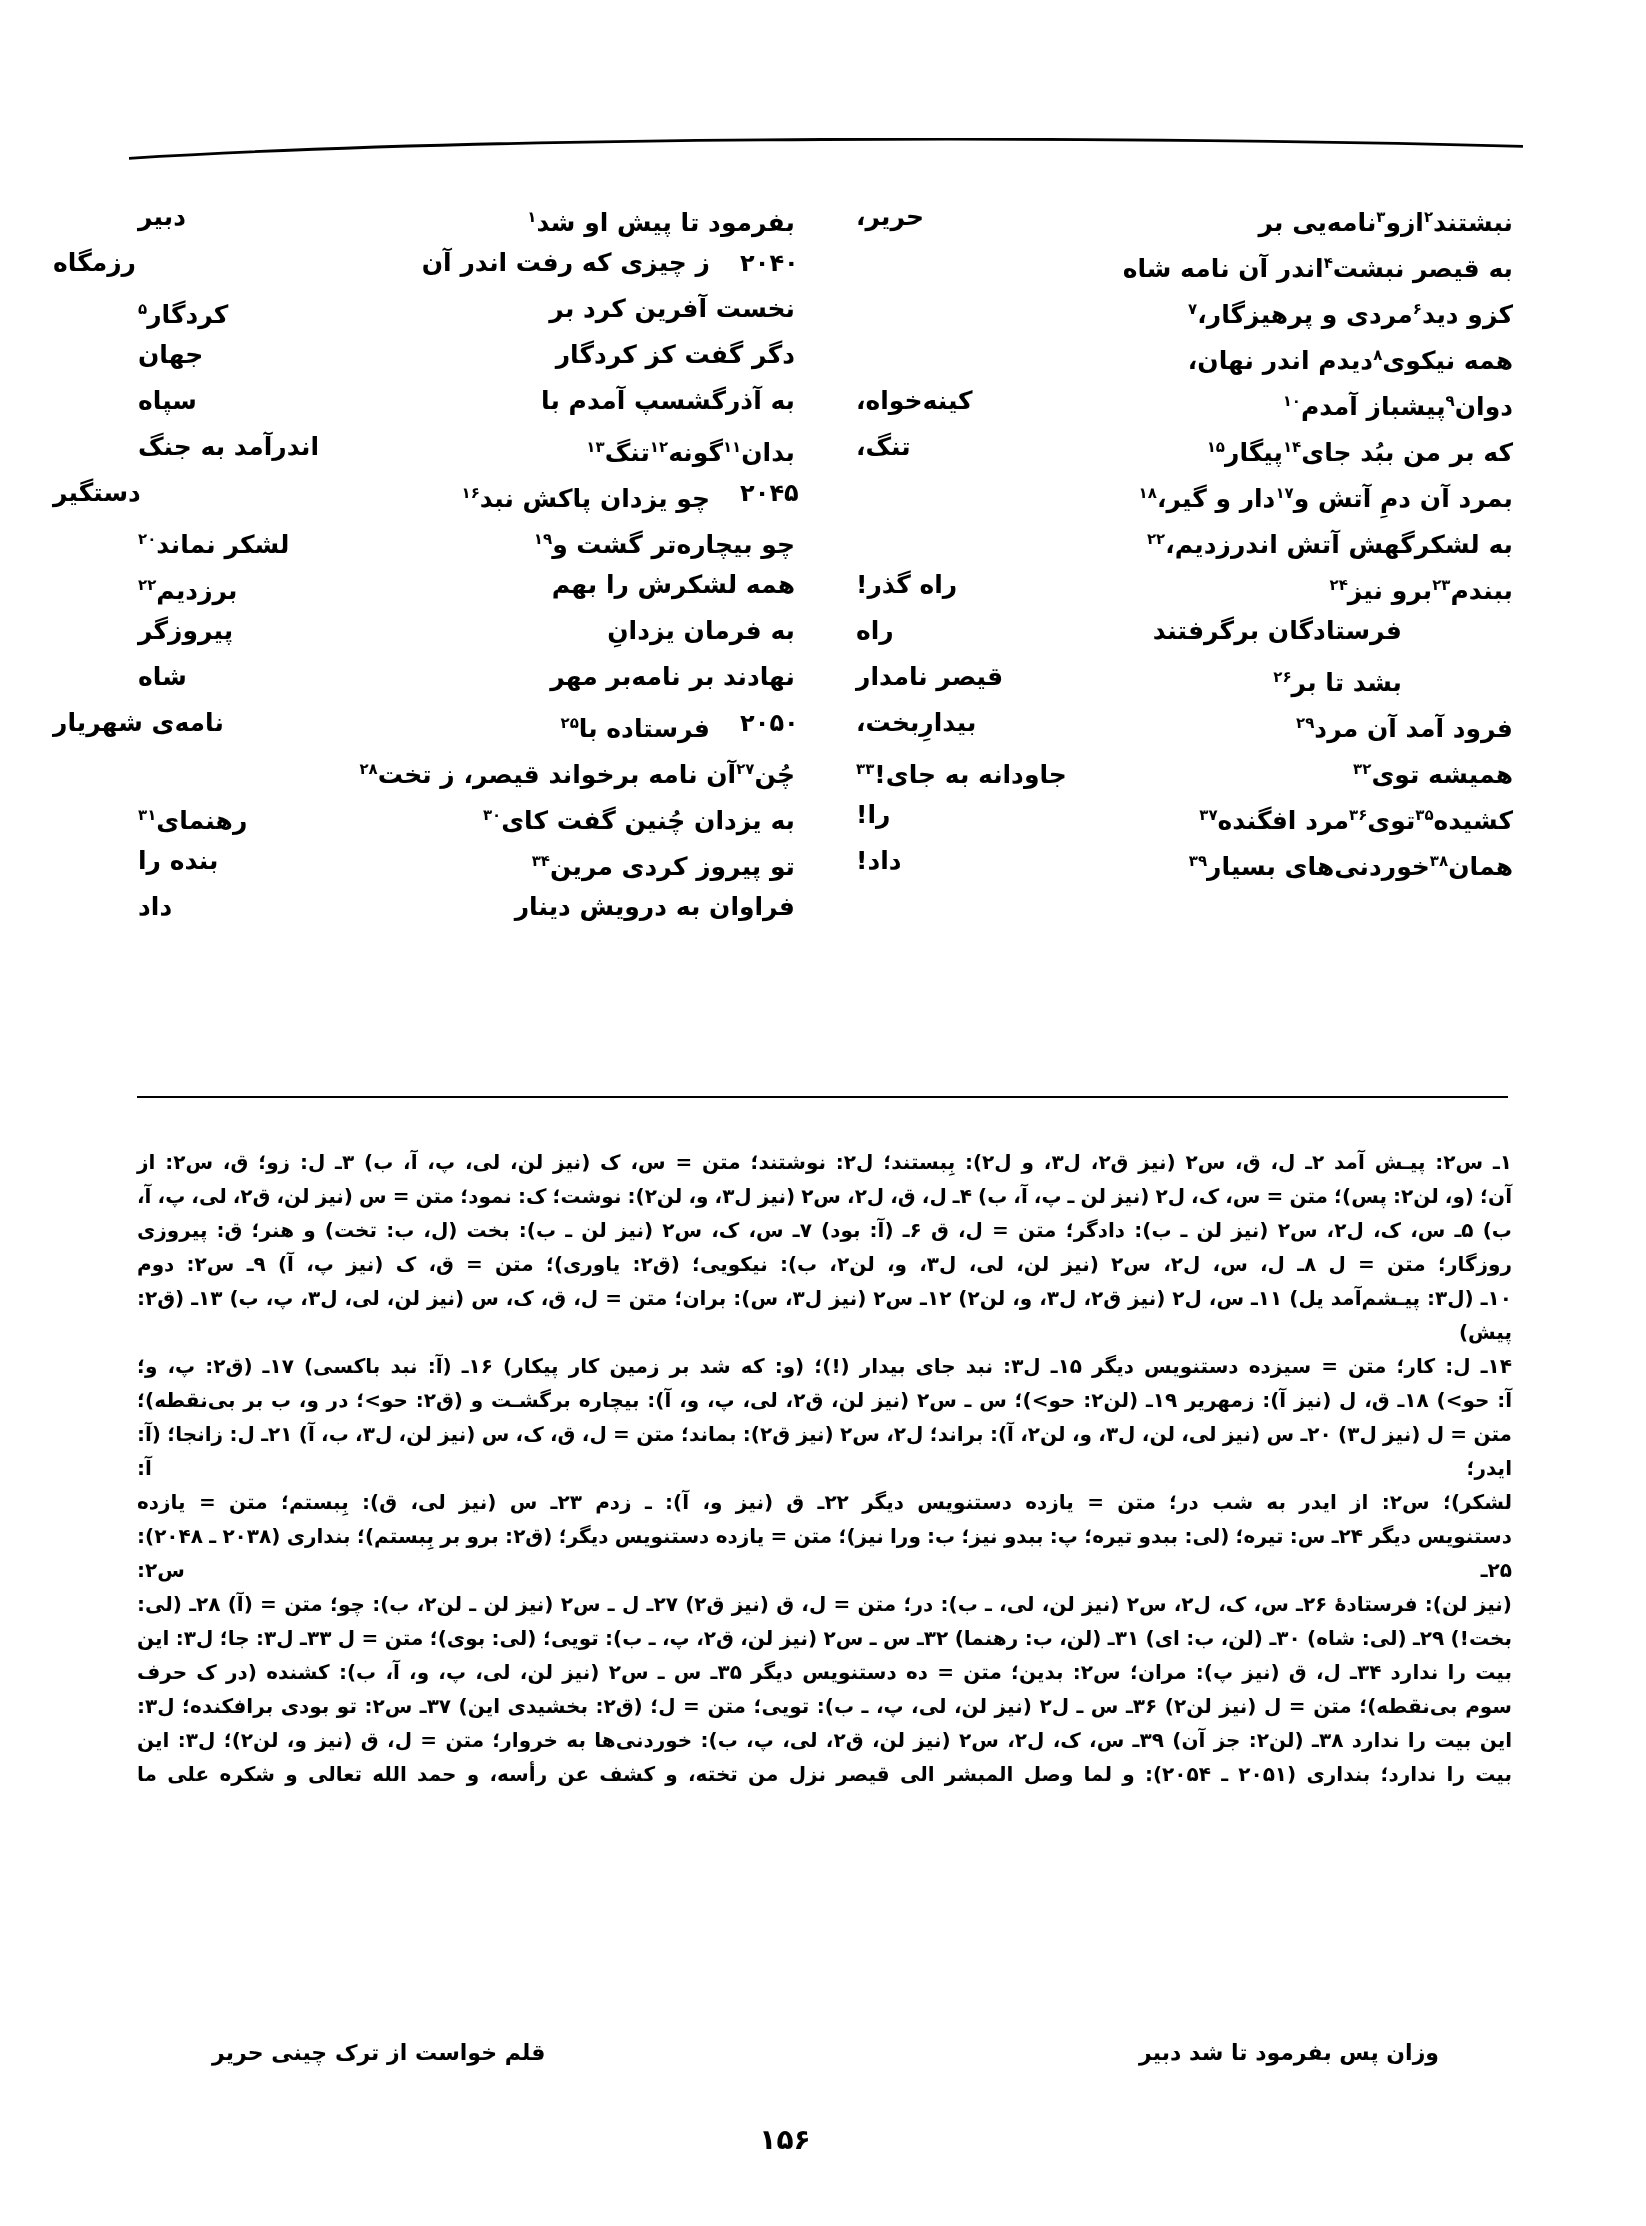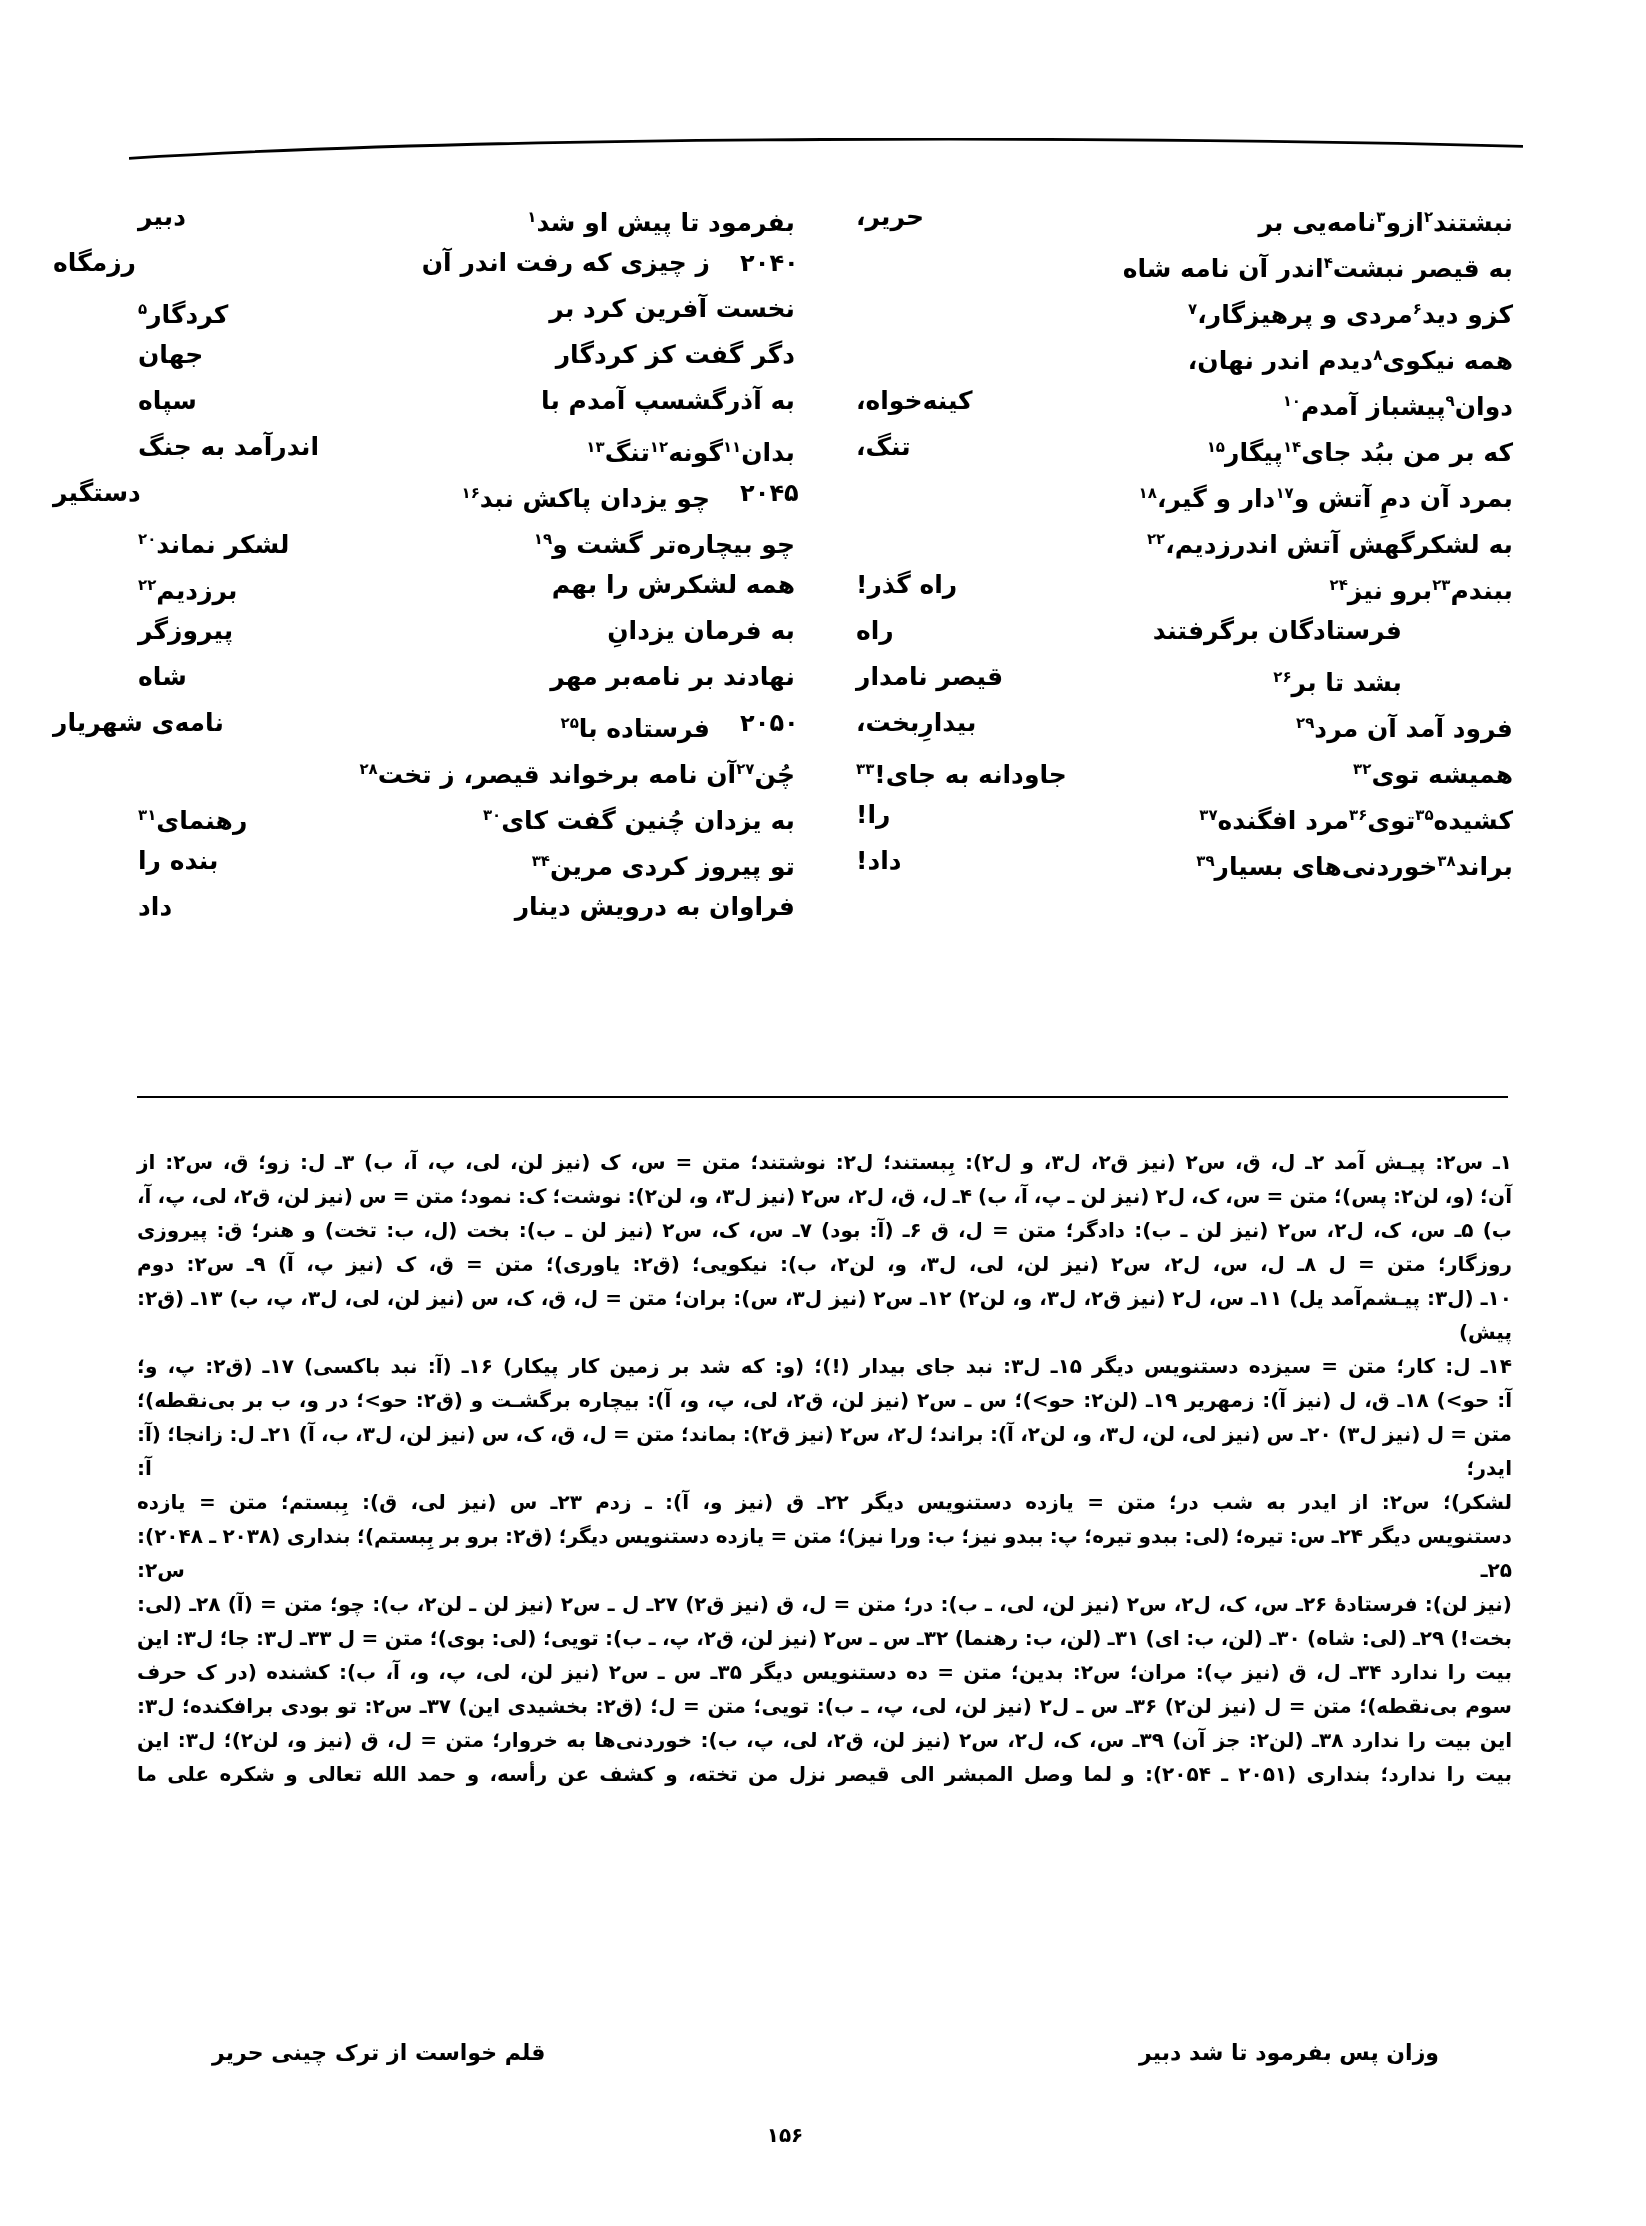--- a/index.html
+++ b/index.html
@@ -141,21 +141,21 @@
     font-weight: 600;
   }
 
   
   .folio {
     position: absolute;
     top: 2123px;
     left: 0;
     width: 1570px;
     text-align: center;
-    font-size: 20px;
+    font-size: 28px;
     font-weight: 700;
   }
 </style>
 </head>
 <body>
 
 <div class="page">
 
 
   <div class="head-rule">
@@ -375,21 +375,21 @@
 
       <div class="verse-line">
         <span class="hemistich">
           <span><span>کشیده</span><sup>۳۵</sup><span>توی</span><sup>۳۶</sup><span>مرد افگنده</span><sup>۳۷</sup></span>
           <span>را!</span>
         </span>
       </div>
 
       <div class="verse-line">
         <span class="hemistich">
-          <span><span>براند</span><sup>۳۸</sup><span>خوردنی‌های   بسیار</span><sup>۳۹</sup></span>
+          <span><span>همان</span><sup>۳۸</sup><span>خوردنی‌های   بسیار</span><sup>۳۹</sup></span>
           <span>داد!</span>
         </span>
       </div>
 
     </div>
   </div>
 
   <div class="app-rule"></div>
 
   <div class="apparatus">

